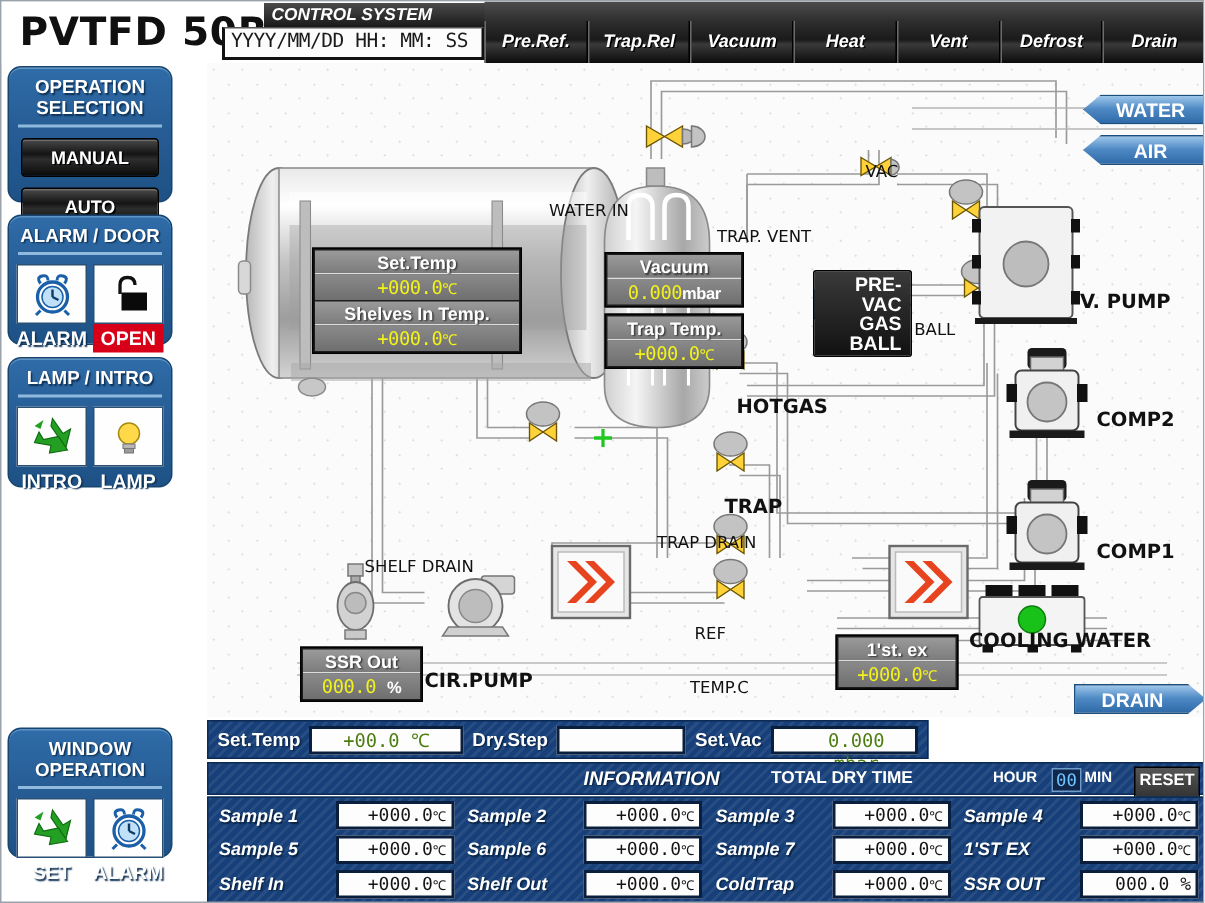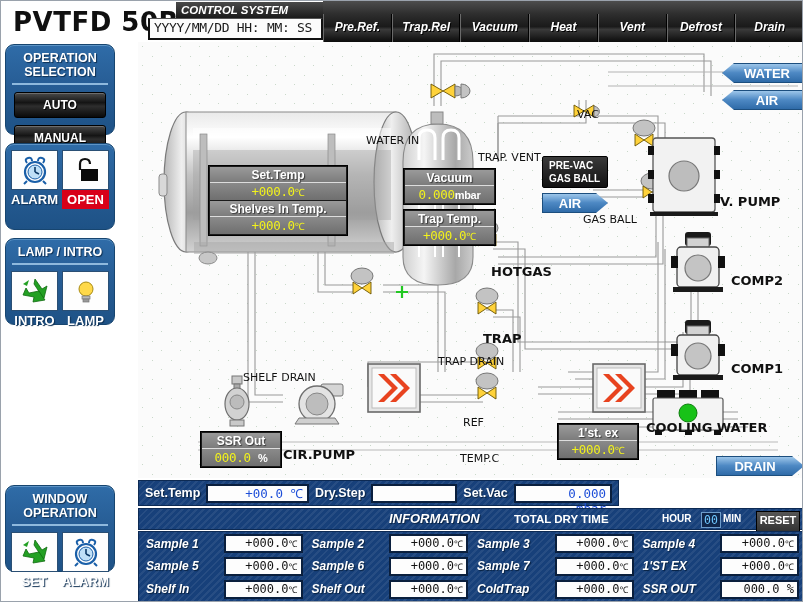--- a/index.html
+++ b/index.html
@@ -146,40 +146,40 @@
     font-size: 12.5px; text-align: center; line-height: 17px; height: 17px;
     letter-spacing: -0.3px;
   }
   .ro .vl .unit { color: #ffffff; font-family: "Liberation Sans", sans-serif;
     font-weight: bold; font-size: 11px; }
   .ro .vl .degc { color: #f2f21c; font-size: 10px; }
 
   .blackbox {
     position: absolute; background: linear-gradient(#3a3a3a, #111);
     border: 1px solid #000; border-radius: 2px;
-    color: #fff; font-weight: bold; font-size: 10px;
-    text-align: left; padding: 2px 6px; line-height: 13px;
+    color: #fff; font-weight: bold; font-size: 13px;
+    text-align: right; padding: 2px 6px; line-height: 13px; margin-top: 24px;
   }
 
   
   .setbar {
     position: absolute; left: 137px; top: 479px; width: 481px; height: 26px;
     background: #17407a;
     background-image: repeating-linear-gradient(135deg, rgba(255,255,255,.07) 0 2px, transparent 2px 5px);
     border: 1px solid #0d2a53;
     display: flex; align-items: center; gap: 6px; padding: 0 6px;
   }
   .setbar .k {
     color: #ffffff; font-weight: bold; font-size: 12.5px; white-space: nowrap;
     text-shadow: 1px 1px 1px #07203f;
   }
   .fld {
     background: #fdfdfd; border: 2px solid #0a1f3d;
     font-family: "DejaVu Sans Mono", monospace; font-size: 12.5px;
-    color: #1d4ed8; height: 19px; line-height: 15px; text-align: right;
+    color: #4d7c0f; height: 19px; line-height: 15px; text-align: center;
     padding: 0 4px; cursor: text;
   }
 
   .infobar {
     position: absolute; left: 137px; top: 507px; width: 666px; height: 22px;
     background: #17407a;
     background-image: repeating-linear-gradient(135deg, rgba(255,255,255,.07) 0 2px, transparent 2px 5px);
     border: 1px solid #0d2a53;
   }
   .infobar .ttl {
@@ -245,25 +245,26 @@
         <div class="tab">Defrost</div>
         <div class="tab">Drain</div>
       </div>
     </div>
   </div>
 
   <div class="sidebar">
 
     <div class="panel" style="top:2px;height:91px;">
       <div class="panel-title">OPERATION SELECTION</div>
+      <div class="darkbtn">MANUAL</div>
       <div class="darkbtn">AUTO</div>
-      <div class="darkbtn">MANUAL</div>
     </div>
 
     <div class="panel" style="top:101px;height:87px;">
+      <div class="panel-title">ALARM / DOOR</div>
       <div class="icon-row">
         <div class="icon-cell">
           <div class="icon-box">
             <svg width="34" height="30" viewBox="0 0 34 30">
               <circle cx="17" cy="17" r="10" fill="#ffffff" stroke="#1a5fa8" stroke-width="2.2"></circle>
               <circle cx="17" cy="17" r="7" fill="#bfe0f7" stroke="#1a5fa8" stroke-width="1"></circle>
               <path d="M17 17 L17 12 M17 17 L21 19" stroke="#0d3a66" stroke-width="1.6" fill="none"></path>
               <path d="M9 8 q-3 -4 1 -5 q4 -1 4 3" fill="none" stroke="#1a5fa8" stroke-width="2"></path>
               <path d="M25 8 q3 -4 -1 -5 q-4 -1 -4 3" fill="none" stroke="#1a5fa8" stroke-width="2"></path>
               <path d="M9 26 l-3 3 M25 26 l3 3" stroke="#1a5fa8" stroke-width="2"></path>

